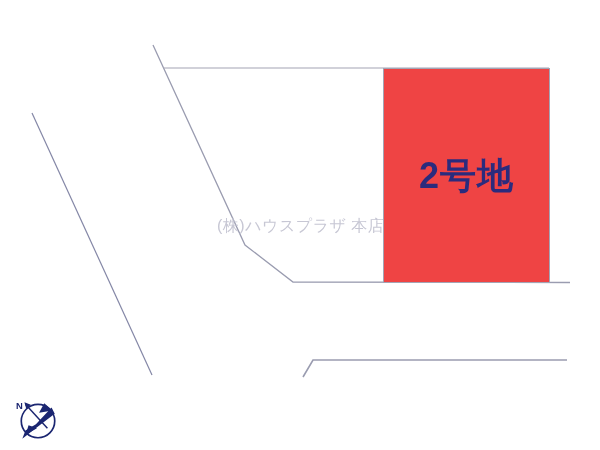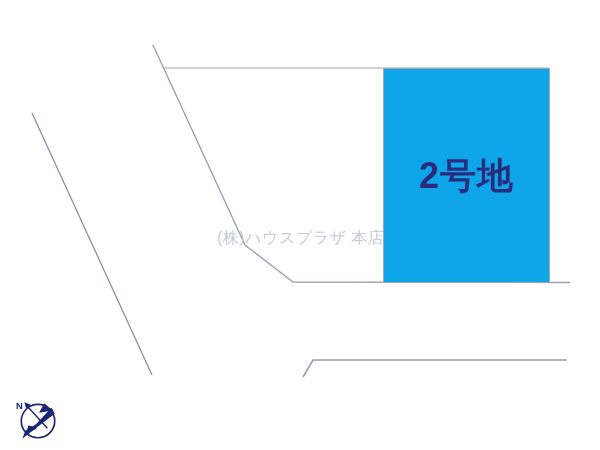--- a/index.html
+++ b/index.html
@@ -16,37 +16,37 @@
     overflow: hidden;
   }
   .lines-svg {
     position: absolute;
     left: 0; top: 0;
     width: 600px; height: 450px;
   }
   .watermark {
     position: absolute;
     left: 217px;
-    top: 228px;
+    top: 216px;
     width: 170px;
     font-size: 16px;
     letter-spacing: 0.5px;
     color: #c7c7d4;
     white-space: nowrap;
     z-index: 1;
     user-select: none;
   }
   .lot2 {
     position: absolute;
     left: 383px;
     top: 68px;
     width: 167px;
     height: 215px;
     box-sizing: border-box;
-    background: #0ea5e9;
+    background: #ef4444;
     border: 1px solid #a3a4b4;
     display: flex;
     align-items: center;
     justify-content: center;
     z-index: 2;
   }
   .lot2-label {
     font-size: 36px;
     font-weight: 600;
     color: #2b2b7d;

